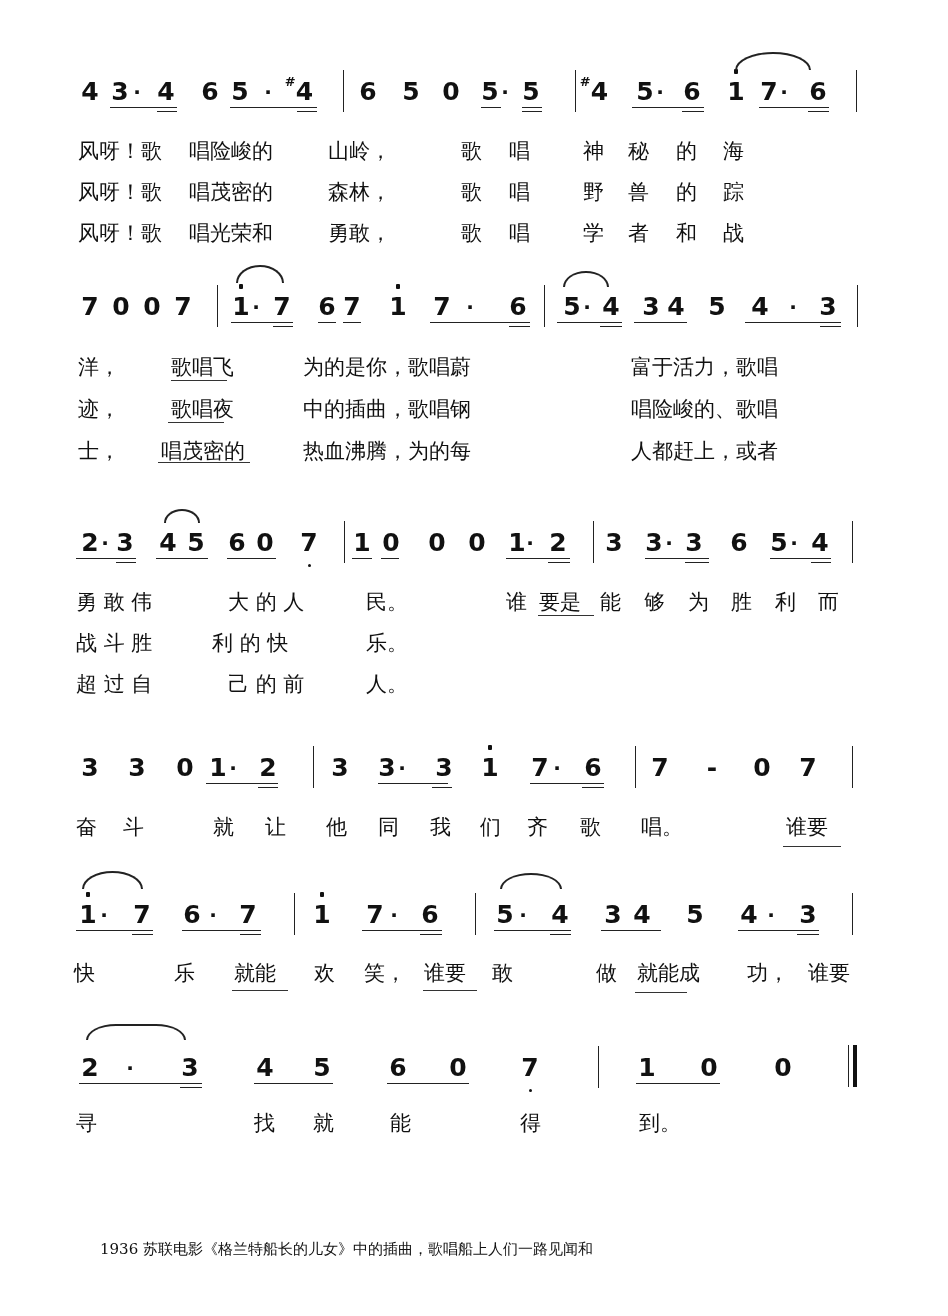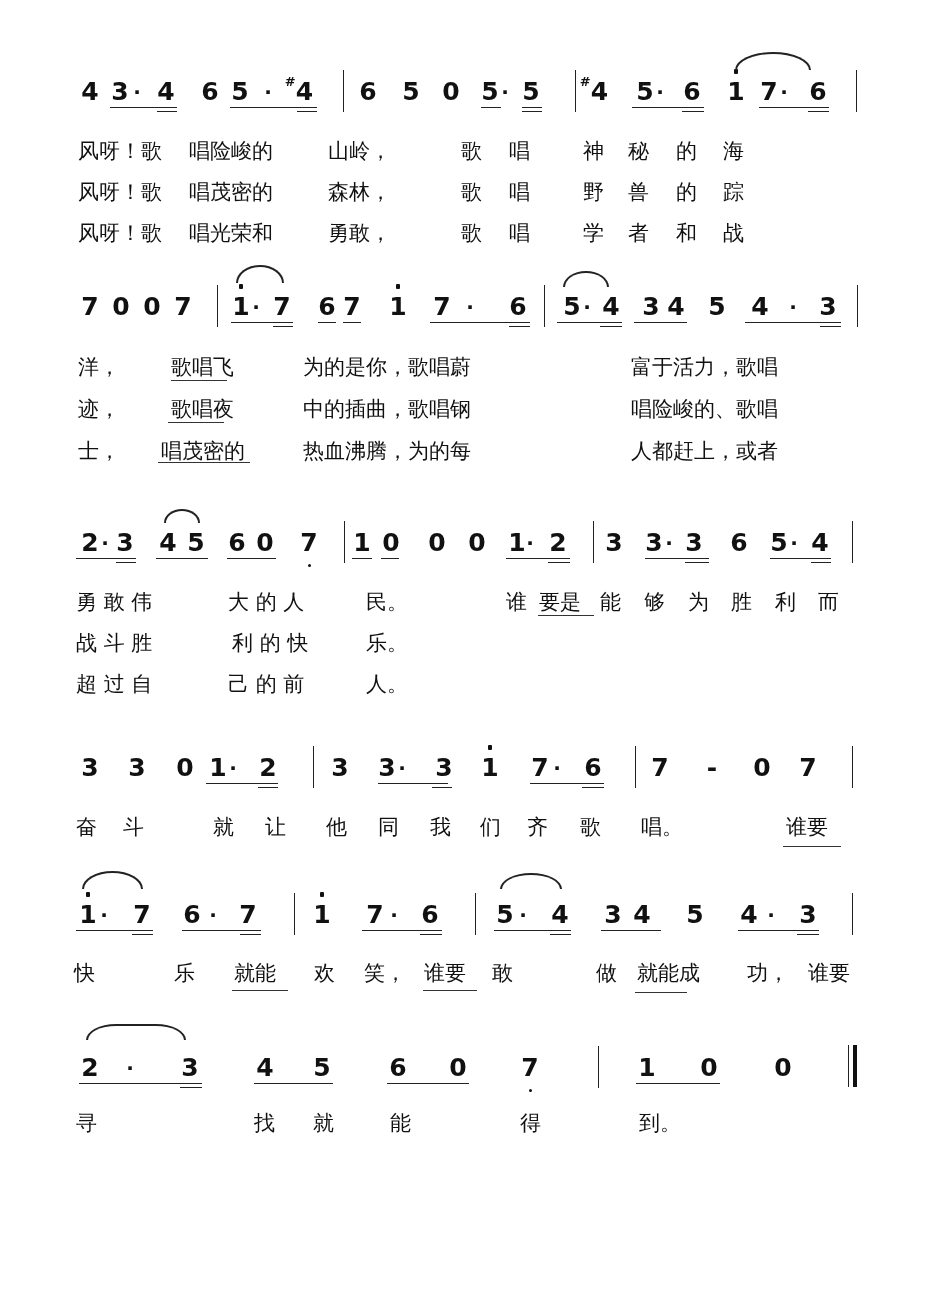--- a/index.html
+++ b/index.html
@@ -213,21 +213,21 @@
     <span style="position:absolute;left:524px;">能</span>
     <span style="position:absolute;left:568px;">够</span>
     <span style="position:absolute;left:612px;">为</span>
     <span style="position:absolute;left:655px;">胜</span>
     <span style="position:absolute;left:699px;">利</span>
     <span style="position:absolute;left:742px;">而</span>
   </div>
   <div class="lul" style="left:538px;width:56px;top:615px;"></div>
   <div class="lyric" style="left:76px;top:628px;">
     <span style="position:absolute;left:0;">战 斗 胜</span>
-    <span style="position:absolute;left:156px;">利 的 快</span>
+    <span style="position:absolute;left:136px;">利 的 快</span>
     <span style="position:absolute;left:290px;">乐。</span>
   </div>
   <div class="lyric" style="left:76px;top:669px;">
     <span style="position:absolute;left:0;">超 过 自</span>
     <span style="position:absolute;left:152px;">己 的 前</span>
     <span style="position:absolute;left:290px;">人。</span>
   </div>
 
   <div class="row" style="top:748px;">
     <span class="tok" style="left:81px;width:18px;">3</span>
@@ -353,14 +353,15 @@
   <div class="lyric" style="left:76px;top:1108px;">
     <span style="position:absolute;left:0;">寻</span>
     <span style="position:absolute;left:178px;">找</span>
     <span style="position:absolute;left:237px;">就</span>
     <span style="position:absolute;left:314px;">能</span>
     <span style="position:absolute;left:444px;">得</span>
     <span style="position:absolute;left:563px;">到。</span>
   </div>
 
   <div class="note-text" style="top:1236px;left:74px;width:790px;">
+    <div class="l1" style="padding-left:26px;">1936 苏联电影《格兰特船长的儿女》中的插曲，歌唱船上人们一路见闻和</div>
   </div>
 </div>
 
 </body></html>

